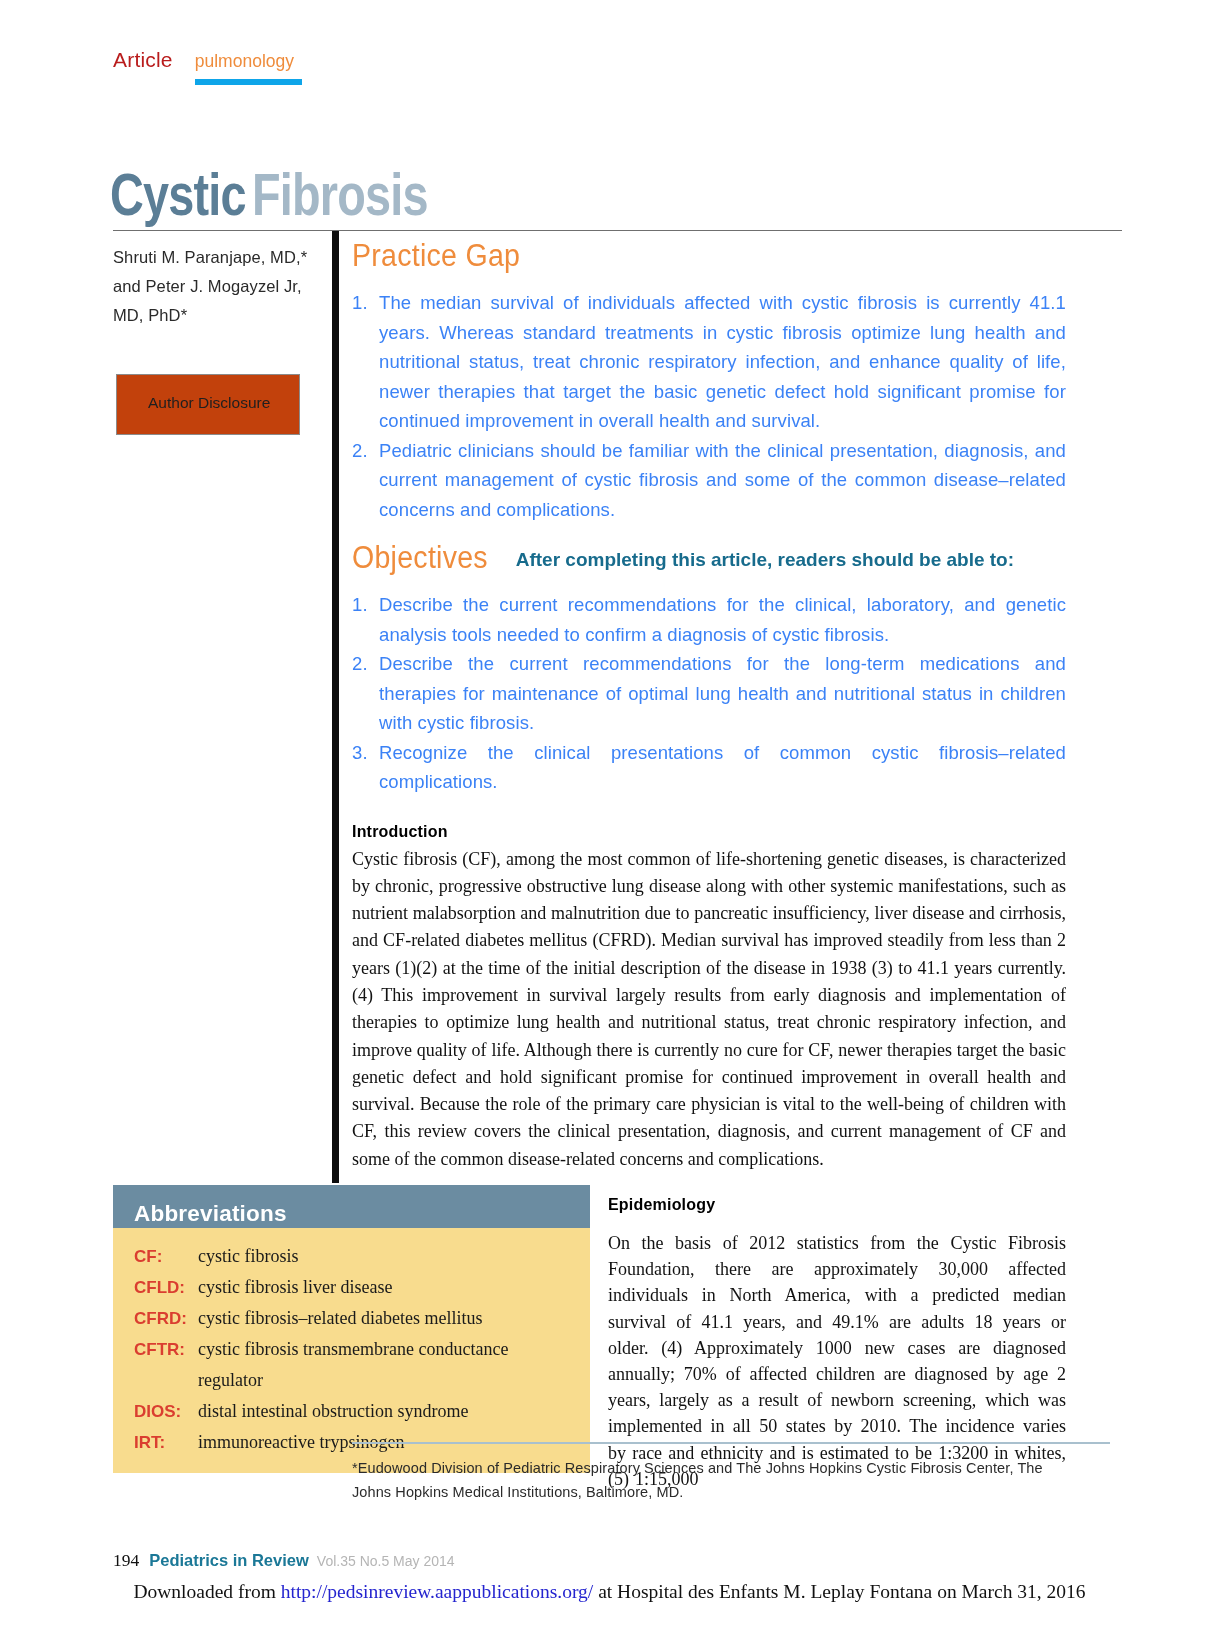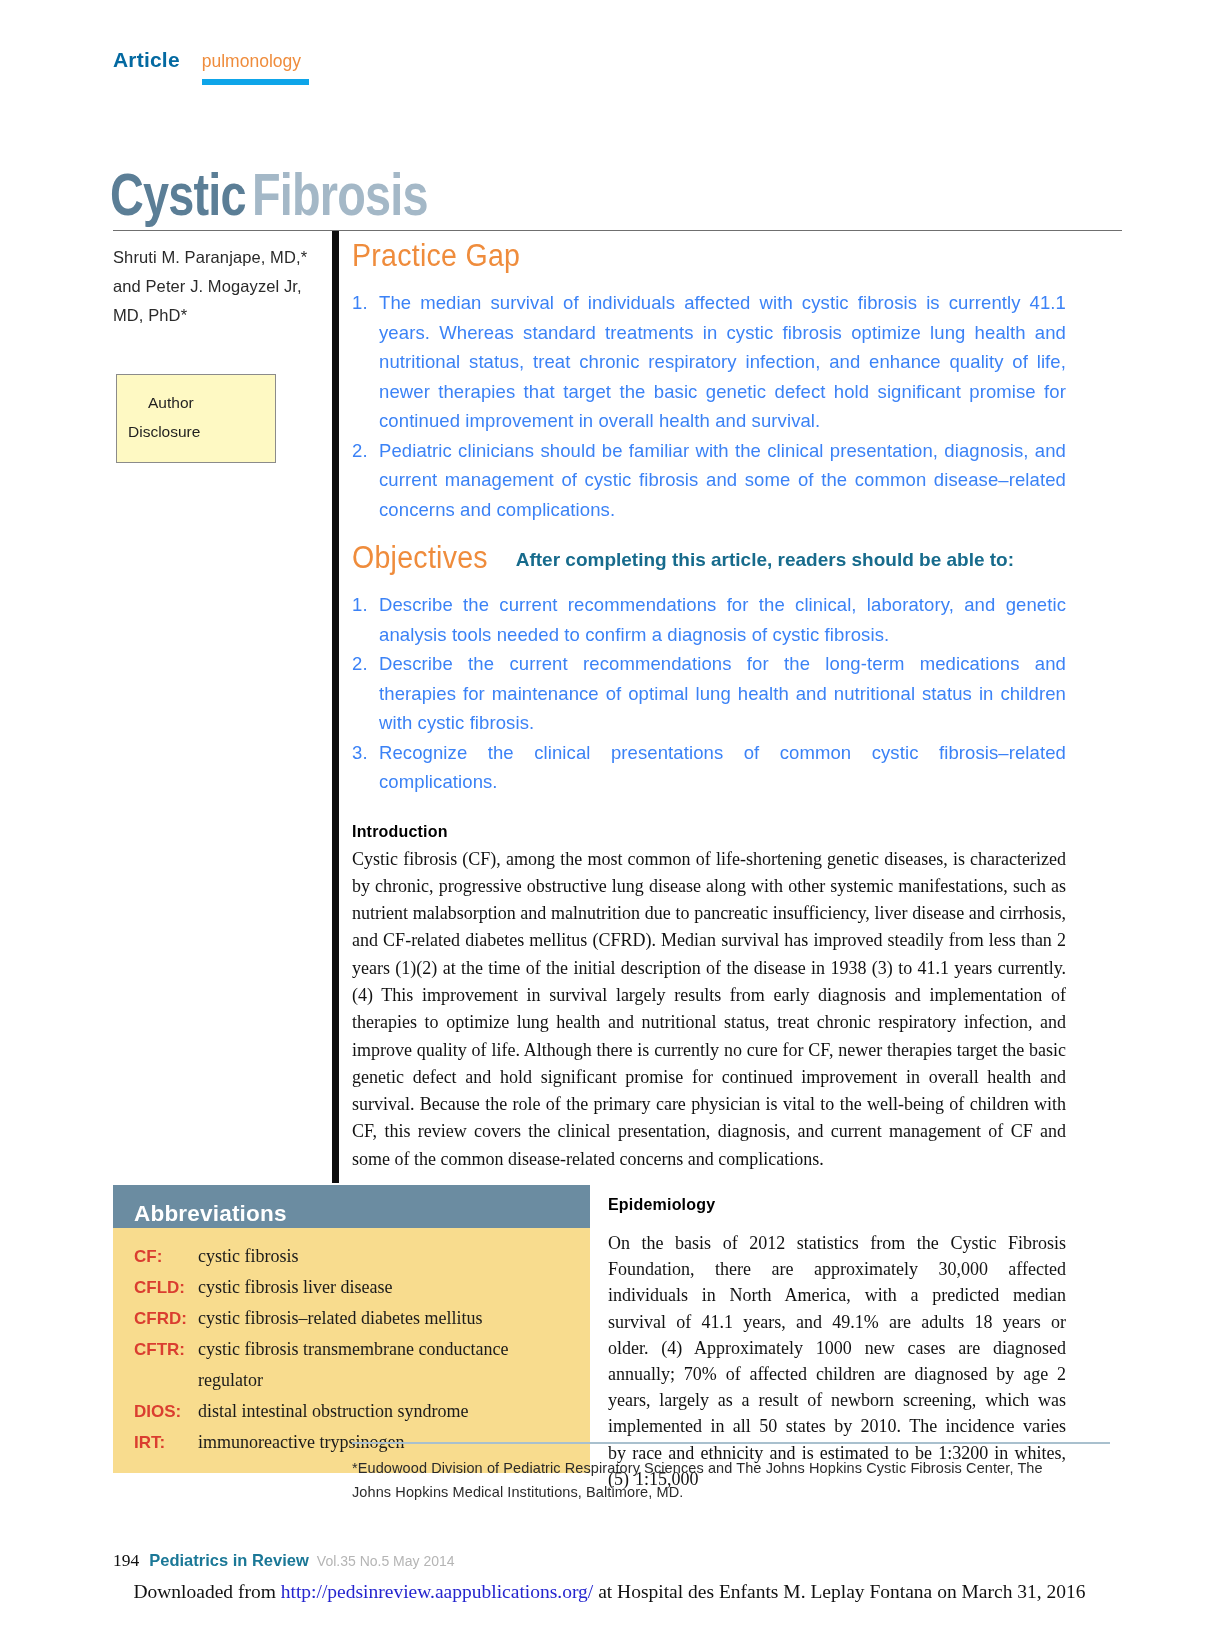--- a/index.html
+++ b/index.html
@@ -4,21 +4,21 @@
 <style>
   * { margin:0; padding:0; box-sizing:border-box; }
   html,body { background:#e9e9e9; }
   .page {
     position:relative; width:1219px; height:1632px; margin:0 auto;
     background:#ffffff; overflow:hidden;
     font-family:"Liberation Sans", sans-serif;
   }
   
   .eyebrow { position:absolute; left:113px; top:48px; display:flex; align-items:baseline; }
-  .eyebrow .article { color:#0369a1; font-weight:bold; font-size:21px; letter-spacing:0.2px; }
+  .eyebrow .article { color:#b91c1c; font-weight:normal; font-size:21px; letter-spacing:0.2px; }
   .eyebrow .category {
     margin-left:22px; color:#ef8c3c; font-size:17.5px; font-weight:500;
     border-bottom:6px solid #0ea5e9; padding-bottom:7px; padding-right:8px;
   }
   
   .title {
     position:absolute; left:110px; top:164px; font-size:60px; line-height:62px;
     font-weight:bold; letter-spacing:-1px; white-space:nowrap;
     transform:scaleX(0.78); transform-origin:left center;
   }
@@ -26,22 +26,22 @@
   .title .w2 { color:#a4b8c7; margin-left:8px; }
   .title-rule { position:absolute; left:113px; top:230px; width:1009px; height:1px; background:#6f6f6f; }
   .vbar { position:absolute; left:332px; top:231px; width:7px; height:952px; background:#0c0c0c; }
 
   
   .authors {
     position:absolute; left:113px; top:243px; width:200px;
     color:#2a2a2a; font-size:16.5px; line-height:29px; letter-spacing:0.1px;
   }
   .disclosure {
-    position:absolute; left:116px; top:374px; width:160px;
-    border:1px solid #8b8b8b; background:#fef9c3;
+    position:absolute; left:116px; top:374px; width:184px;
+    border:1px solid #8b8b8b; background:#c2410c;
     padding:14px 8px 16px 11px;
     color:#1f1f1f; font-size:15.5px; line-height:28.5px;
   }
   .disclosure .d-title { text-indent:20px; }
 
   
   .main-col { position:absolute; left:352px; top:238px; width:714px; }
   .h-orange {
     color:#ef8c3c; font-size:31px; font-weight:normal; letter-spacing:0.3px;
     transform:scaleX(0.92); transform-origin:left center;

